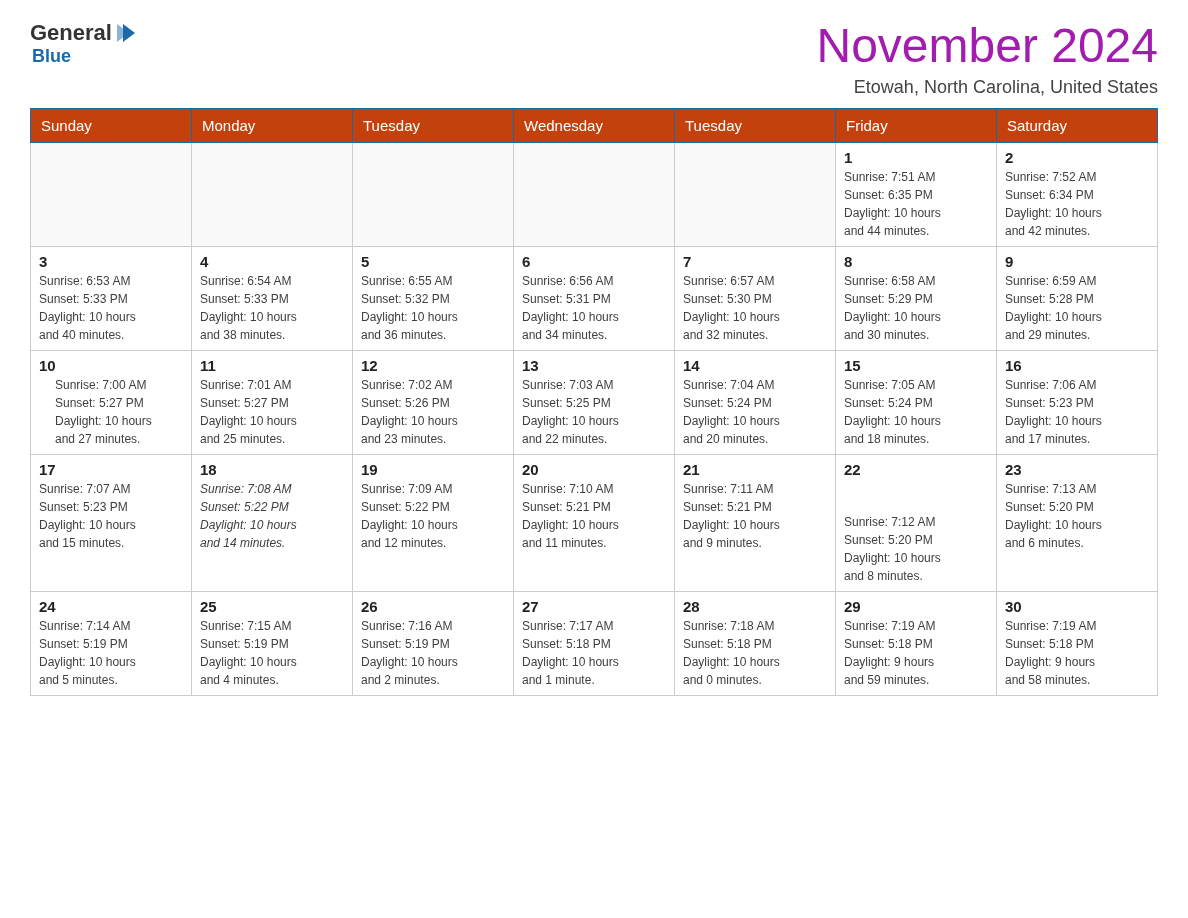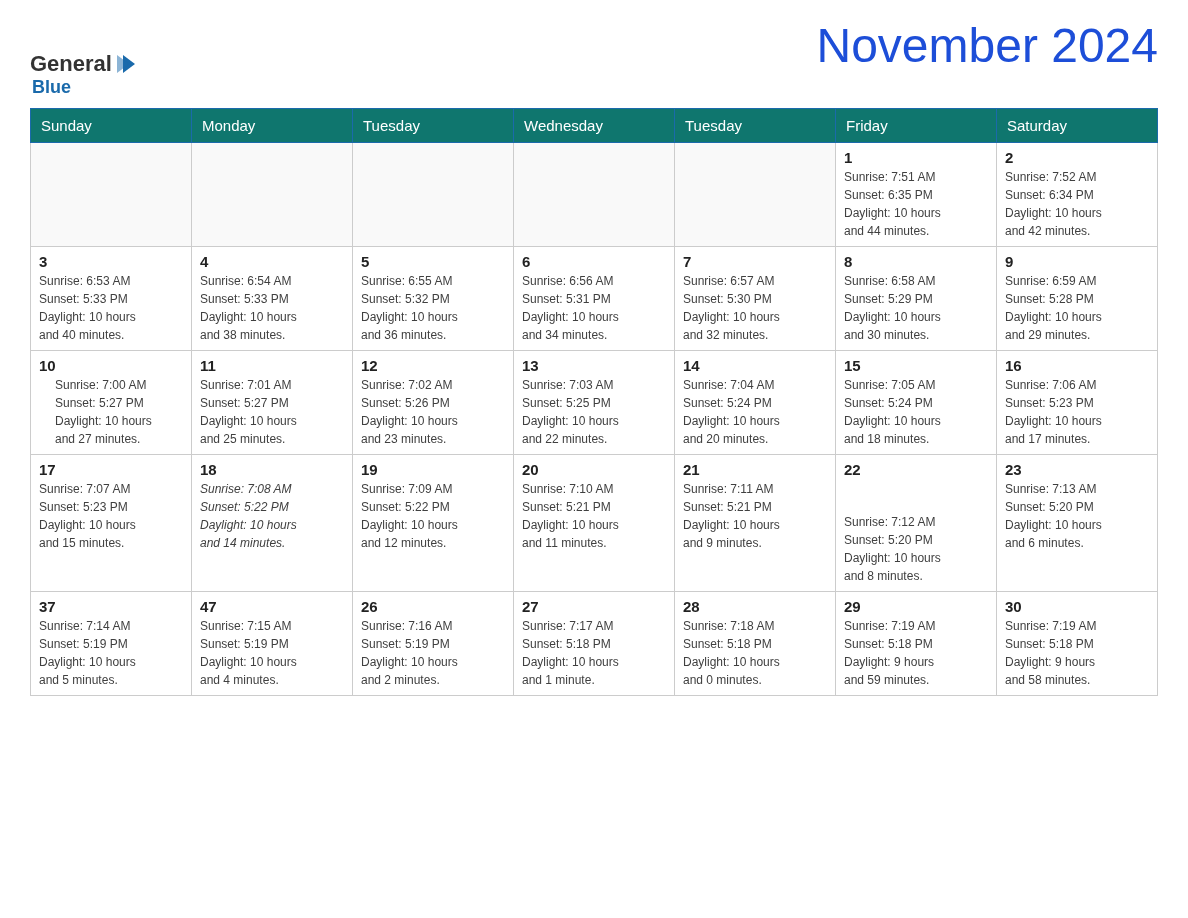--- a/index.html
+++ b/index.html
@@ -16,35 +16,35 @@
       align-items: flex-start;
       justify-content: space-between;
       margin-bottom: 8px;
     }
     .title-block {
       text-align: right;
     }
     .month-title {
       font-size: 48px;
       font-weight: normal;
-      color: #1d4ed8;
+      color: #a21caf;
       line-height: 1.1;
     }
     .location-subtitle {
       font-size: 18px;
       color: #444;
       margin-top: 4px;
     }
     .calendar-table {
       width: 100%;
       border-collapse: collapse;
       margin-top: 10px;
     }
     .calendar-table thead tr th {
-      background-color: #0f766e;
+      background-color: #c2410c;
       color: #fff;
       font-size: 15px;
       font-weight: normal;
       padding: 8px 10px;
       text-align: left;
       border: 1px solid #1a6aab;
     }
     .calendar-table tbody tr td {
       vertical-align: top;
       border: 1px solid #ccc;
@@ -73,21 +73,20 @@
       border-top: 2px solid #1a6aab;
     }
     .logo-wrapper {
       display: flex;
       flex-direction: column;
       align-items: flex-start;
     }
     .logo-line1 {
       display: flex;
       align-items: flex-end;
-      margin-top: 31px;
     }
     .logo-line2 {
       color: #1a6aab;
       font-size: 18px;
       font-weight: bold;
       margin-left: 2px;
     }
   </style>
 </head>
 <body>
@@ -98,20 +97,21 @@
       <span style="font-size:22px;font-weight:bold;color:#333;">General</span>
       <svg width="26" height="26" viewBox="0 0 26 26" style="margin: 0 1px;">
         <polygon points="10,4 22,13 10,22" fill="#1a6aab"></polygon>
         <polygon points="4,4 16,13 4,22" fill="#1a6aab" opacity="0.5"></polygon>
       </svg>
     </div>
     <div class="logo-line2">Blue</div>
   </div>
   <div class="title-block">
     <div class="month-title">November 2024</div>
+    <div class="location-subtitle">Etowah, North Carolina, United States</div>
   </div>
 </div>
 
 <table class="calendar-table">
   <thead>
     <tr>
       <th>Sunday</th>
       <th>Monday</th>
       <th>Tuesday</th>
       <th>Wednesday</th>
@@ -290,28 +290,28 @@
         <td>
           <span class="day-number">23</span>
           <div class="day-info" style="white-space: pre-line;">Sunrise: 7:13 AM
 Sunset: 5:20 PM
 Daylight: 10 hours
 and 6 minutes.</div>
         </td>
       </tr>
       <tr class="row-border-top">
         <td>
-          <span class="day-number">37</span>
+          <span class="day-number">24</span>
           <div class="day-info" style="white-space: pre-line;">Sunrise: 7:14 AM
 Sunset: 5:19 PM
 Daylight: 10 hours
 and 5 minutes.</div>
         </td>
         <td>
-          <span class="day-number">47</span>
+          <span class="day-number">25</span>
           <div class="day-info" style="white-space: pre-line;">Sunrise: 7:15 AM
 Sunset: 5:19 PM
 Daylight: 10 hours
 and 4 minutes.</div>
         </td>
         <td>
           <span class="day-number">26</span>
           <div class="day-info" style="white-space: pre-line;">Sunrise: 7:16 AM
 Sunset: 5:19 PM
 Daylight: 10 hours

